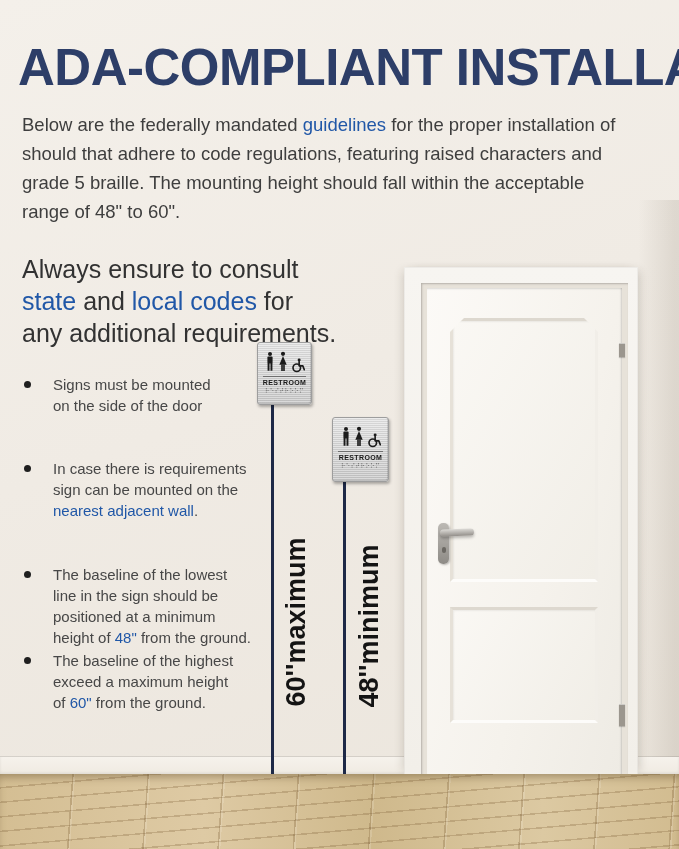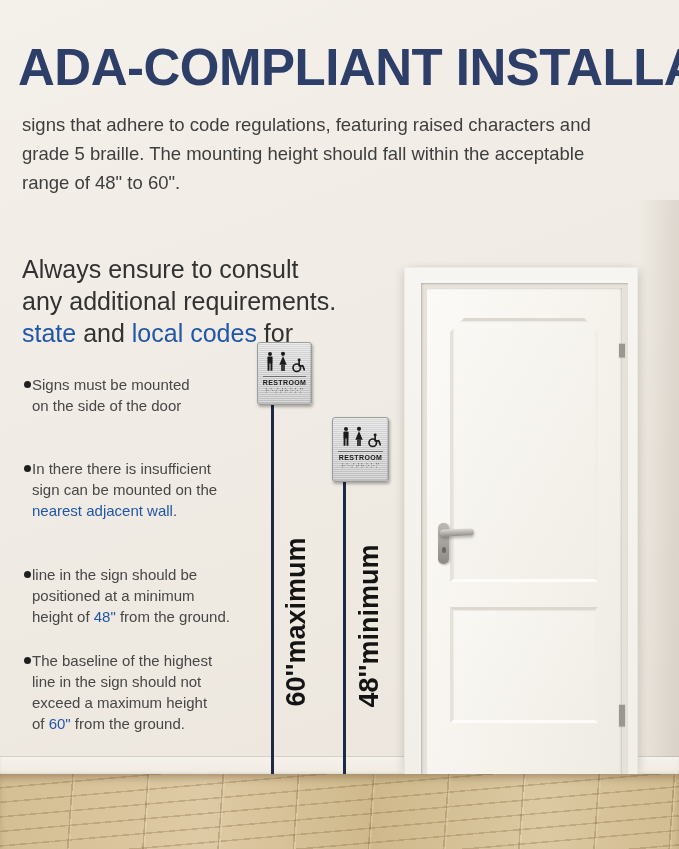--- a/index.html
+++ b/index.html
@@ -17,21 +17,21 @@
   }
   .intro{ position:absolute; left:22px; top:110px; width:645px;
     font-size:18.5px; line-height:29px; color:#3e3e3e;}
   .consult{ position:absolute; left:22px; top:253px; width:320px;
     font-size:25px; line-height:32px; color:#323232;}
   .accent{ color:#2057a7; }
   .bullet{ position:absolute; left:24px; width:230px;
     font-size:15px; line-height:21px; color:#474747;}
   .bullet .dot{ position:absolute; left:0; top:7px; width:7px; height:7px;
     border-radius:50%; background:#1f1f1f;}
-  .btext{ display:block; margin-left:8px;}
+  .btext{ display:block; margin-left:29px;}
   .b1{ top:374px;} .b2{ top:458px;} .b3{ top:564px;} .b4{ top:650px;}
 
   
   .mline{ position:absolute; width:3px; background:#1e2947; z-index:3;}
   .line1{ left:271px; top:402px; height:373px;}
   .line2{ left:343px; top:479px; height:296px;}
   .mlabel{ position:absolute; width:170px; height:30px; line-height:30px;
     transform:rotate(-90deg); font-size:27px; font-weight:700; color:#141414;
     text-align:center; letter-spacing:0; z-index:3; white-space:nowrap;}
   .label1{ left:211px; top:607px;}
@@ -97,62 +97,63 @@
     box-shadow:inset 0 6px 8px -3px rgba(90,70,40,.45);}
 </style>
 </head>
 <body>
 
 <div class="canvas">
 
   <h1 class="title">ADA-COMPLIANT INSTALLATION</h1>
 
   <div class="intro">
-    <div><span>signs that adhere to code regulations, featuring raised characters and</span></div>
+    <div><span>Below are the federally mandated </span><span class="accent">guidelines</span><span> for the proper installation of</span></div>
+    <div><span>should that adhere to code regulations, featuring raised characters and</span></div>
     <div><span>grade 5 braille. The mounting height should fall within the acceptable</span></div>
     <div><span>range of 48" to 60".</span></div>
   </div>
 
   <div class="consult">
     <div>Always ensure to consult</div>
+    <div><span class="accent">state</span><span> and </span><span class="accent">local codes</span><span> for</span></div>
     <div>any additional requirements.</div>
-    <div><span class="accent">state</span><span> and </span><span class="accent">local codes</span><span> for</span></div>
   </div>
 
   <div class="bullet b1">
     <span class="dot"></span>
     <span class="btext">
       <span style="display:block"><span>Signs must be mounted</span></span>
       <span style="display:block"><span>on the side of the door</span></span>
     </span>
   </div>
 
   <div class="bullet b2">
     <span class="dot"></span>
     <span class="btext">
-      <span style="display:block"><span>In there there is insufficient</span></span>
+      <span style="display:block"><span>In case there is requirements</span></span>
       <span style="display:block"><span>sign can be mounted on the</span></span>
       <span style="display:block"><span class="accent">nearest adjacent wall</span><span>.</span></span>
     </span>
   </div>
 
   <div class="bullet b3">
     <span class="dot"></span>
     <span class="btext">
+      <span style="display:block"><span>The baseline of the lowest</span></span>
       <span style="display:block"><span>line in the sign should be</span></span>
       <span style="display:block"><span>positioned at a minimum</span></span>
       <span style="display:block"><span>height of </span><span class="accent">48"</span><span> from the ground.</span></span>
     </span>
   </div>
 
   <div class="bullet b4">
     <span class="dot"></span>
     <span class="btext">
       <span style="display:block"><span>The baseline of the highest</span></span>
-      <span style="display:block"><span>line in the sign should not</span></span>
       <span style="display:block"><span>exceed a maximum height</span></span>
       <span style="display:block"><span>of </span><span class="accent">60"</span><span> from the ground.</span></span>
     </span>
   </div>
 
   <div class="wall-shade-right"></div>
   <div class="baseboard"></div>
 
   <div class="door-frame">
     <div class="door-jamb"></div>

